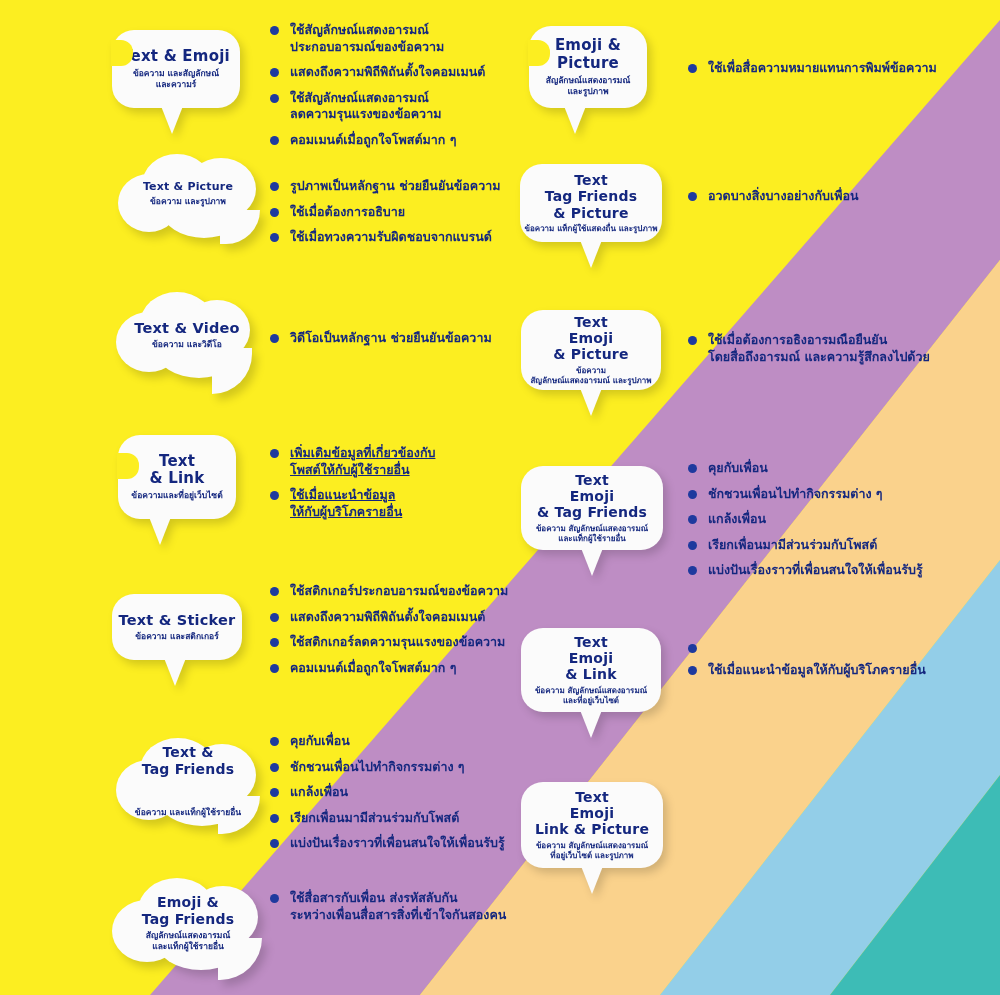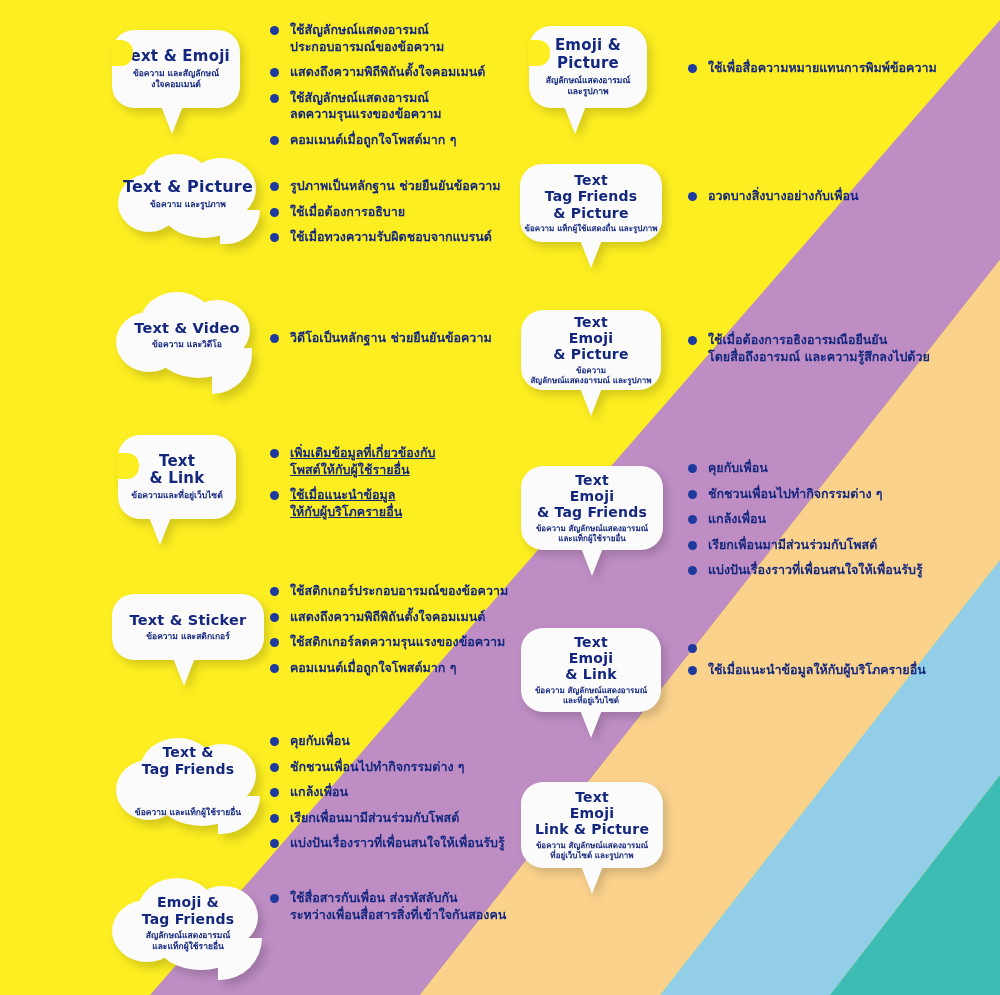--- a/index.html
+++ b/index.html
@@ -128,21 +128,21 @@
 
     <polygon points="660,995 830,995 1000,775 1000,560" fill="#93CEE8"></polygon>
 
     <polygon points="830,995 1000,995 1000,775" fill="#3DBCB6"></polygon>
   </svg>
 
   <div class="bubble rrect" style="left:112px;top:30px;width:128px;height:78px;">
     <div class="notch" style="top:10px;"></div>
     <div class="title" style="font-size:15px;white-space:pre-line;">Text &amp; Emoji</div>
     <div class="sub" style="white-space:pre-line;">ข้อความ และสัญลักษณ์
-งใจคอมเมนต์</div>
+และความร์</div>
     <div class="tail"></div>
   </div>
   <div class="bullets" style="left:270px;top:22px;width:250px;">
     <div class="row">
         <span class="dot"></span>
         <span class="txt">ใช้สัญลักษณ์แสดงอารมณ์
 ประกอบอารมณ์ของข้อความ</span>
       </div>
     <div class="row">
         <span class="dot"></span>
@@ -174,21 +174,21 @@
       </div>
   </div>
 
   <div class="bubble cloud" style="left:112px;top:152px;width:152px;height:88px;">
     <div class="lobe" style="left:6px;top:22px;width:62px;height:58px;"></div>
     <div class="lobe" style="left:30px;top:2px;width:70px;height:62px;"></div>
     <div class="lobe" style="left:74px;top:6px;width:70px;height:62px;"></div>
     <div class="lobe" style="left:50px;top:30px;width:84px;height:56px;"></div>
     <div class="ctail" style="left:108px;top:58px;width:40px;height:34px;border-radius:0 0 40px 0;"></div>
     <div class="ctext" style="margin-top:-4px;">
-      <div class="title" style="font-size:16px;white-space:pre-line;">Text &amp; Picture</div>
+      <div class="title" style="font-size:11px;white-space:pre-line;">Text &amp; Picture</div>
       <div class="sub" style="white-space:pre-line;">ข้อความ และรูปภาพ</div>
     </div>
   </div>
   <div class="bullets" style="left:270px;top:178px;width:300px;">
     <div class="row">
         <span class="dot"></span>
         <span class="txt">รูปภาพเป็นหลักฐาน ช่วยยืนยันข้อความ</span>
       </div>
     <div class="row">
         <span class="dot"></span>
@@ -292,21 +292,21 @@
     <div class="row">
         <span class="dot"></span>
         <span class="txt">เรียกเพื่อนมามีส่วนร่วมกับโพสต์</span>
       </div>
     <div class="row">
         <span class="dot"></span>
         <span class="txt">แบ่งปันเรื่องราวที่เพื่อนสนใจให้เพื่อนรับรู้</span>
       </div>
   </div>
 
-  <div class="bubble rrect" style="left:112px;top:594px;width:152px;height:66px;">
+  <div class="bubble rrect" style="left:112px;top:594px;width:130px;height:66px;">
     <div class="title" style="font-size:14.5px;white-space:pre-line;">Text &amp; Sticker</div>
     <div class="sub" style="white-space:pre-line;">ข้อความ และสติกเกอร์</div>
     <div class="tail" style="left:40%;"></div>
   </div>
   <div class="bullets" style="left:270px;top:583px;width:300px;">
     <div class="row">
         <span class="dot"></span>
         <span class="txt">ใช้สติกเกอร์ประกอบอารมณ์ของข้อความ</span>
       </div>
     <div class="row">

